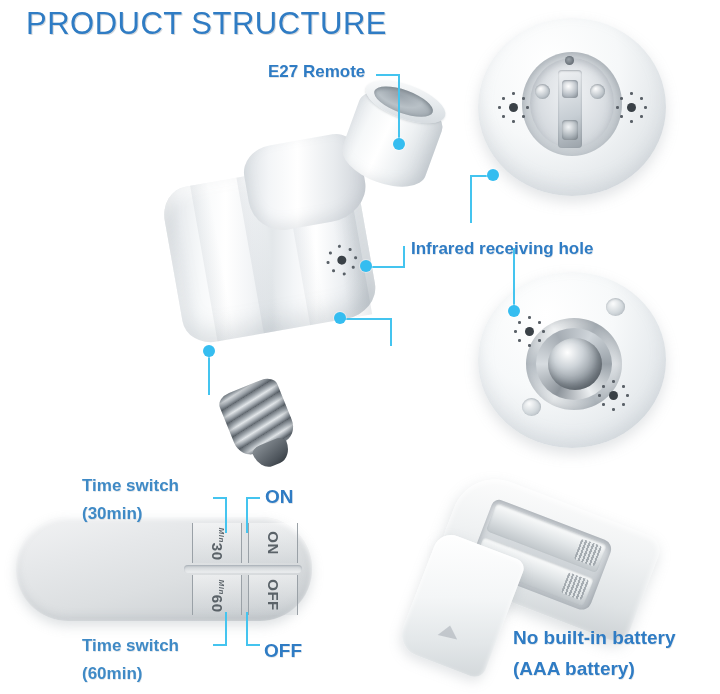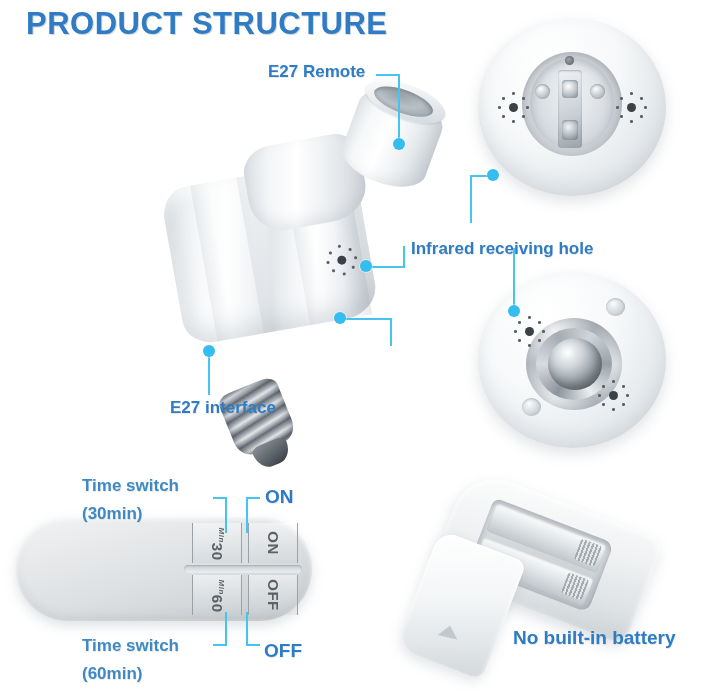--- a/index.html
+++ b/index.html
@@ -14,21 +14,21 @@
     height:694px;
     background:#ffffff;
     overflow:hidden;
   }
   .abs{position:absolute;}
 
   
   .title{
     left:26px; top:6px;
     font-size:31px;
-    font-weight:bold;
+    font-weight:normal;
     letter-spacing:0.5px;
     color:#2f7cc4;
     text-shadow:1px 1px 0 rgba(120,130,140,.30);
   }
   .subtitle{
     left:26px; top:58px;
     font-size:24px;
     line-height:30px;
     font-weight:normal;
     color:#4c8ec4;
@@ -413,21 +413,20 @@
   <div class="abs ln ln-h" style="left:370px;top:266px;width:35px;"></div>
   <div class="abs dot" style="left:360px;top:260px;"></div>
 
   <div class="abs ln ln-v" style="left:513px;top:248px;height:62px;"></div>
   <div class="abs dot" style="left:508px;top:305px;"></div>
 
   <div class="abs ln ln-v" style="left:390px;top:318px;height:28px;"></div>
   <div class="abs ln ln-h" style="left:344px;top:318px;width:48px;"></div>
   <div class="abs dot" style="left:334px;top:312px;"></div>
 
-  <div class="abs callout-label" id="lbl-e27iface" style="left:170px;top:398px;">E27 interface</div>
   <div class="abs ln ln-v" style="left:208px;top:351px;height:44px;"></div>
   <div class="abs dot" style="left:203px;top:345px;"></div>
 
   <div class="abs" id="remote">
     <div class="shell"></div>
     <div class="slot"></div>
     <div class="btn b30">
       <span><em class="min">Min</em><b>30</b></span>
     </div>
     <div class="btn bon">
@@ -468,14 +467,15 @@
       <div class="cell cellB" style="position:absolute;left:4px;top:40px;width:118px;height:30px;">
         <div class="spring"></div>
       </div>
     </div>
     <div class="cover">
       <div class="tri"></div>
     </div>
   </div>
 
   <div class="abs callout-label" style="left:513px;top:627px;font-size:19px;">No built-in battery</div>
+  <div class="abs callout-label" style="left:513px;top:658px;font-size:19px;">(AAA battery)</div>
 
 </div>
 
 </body></html>

